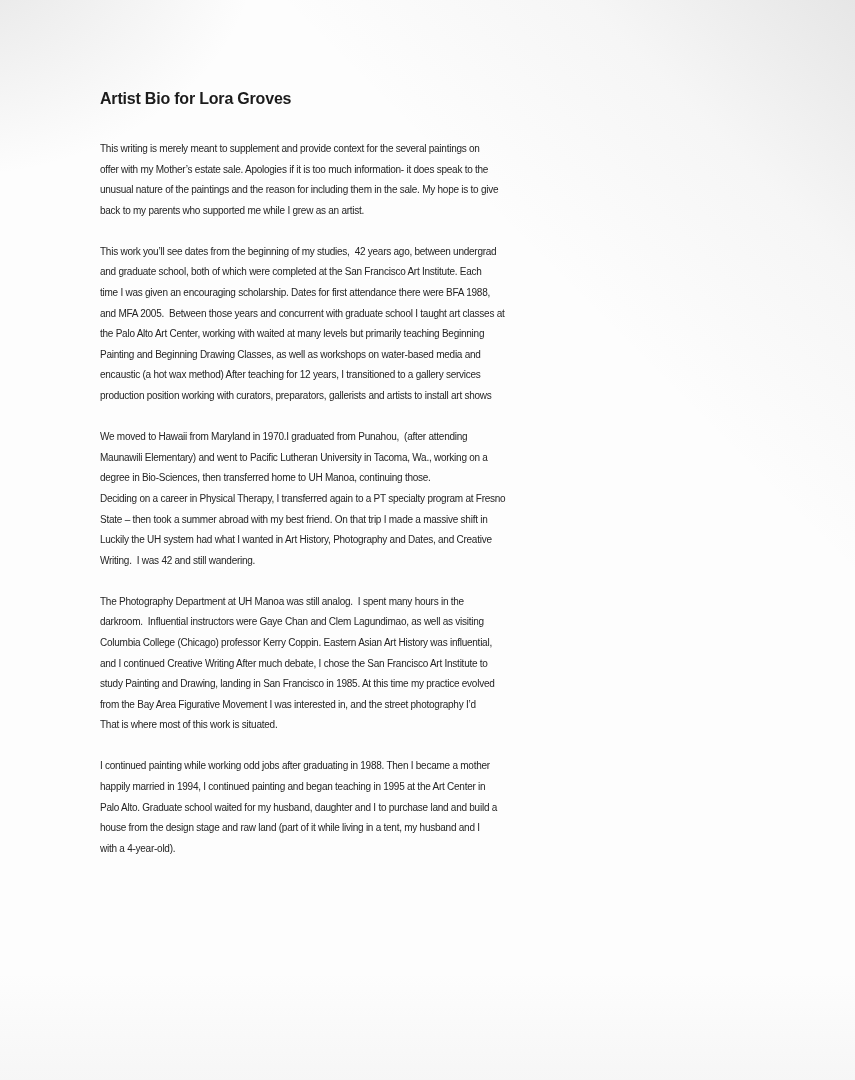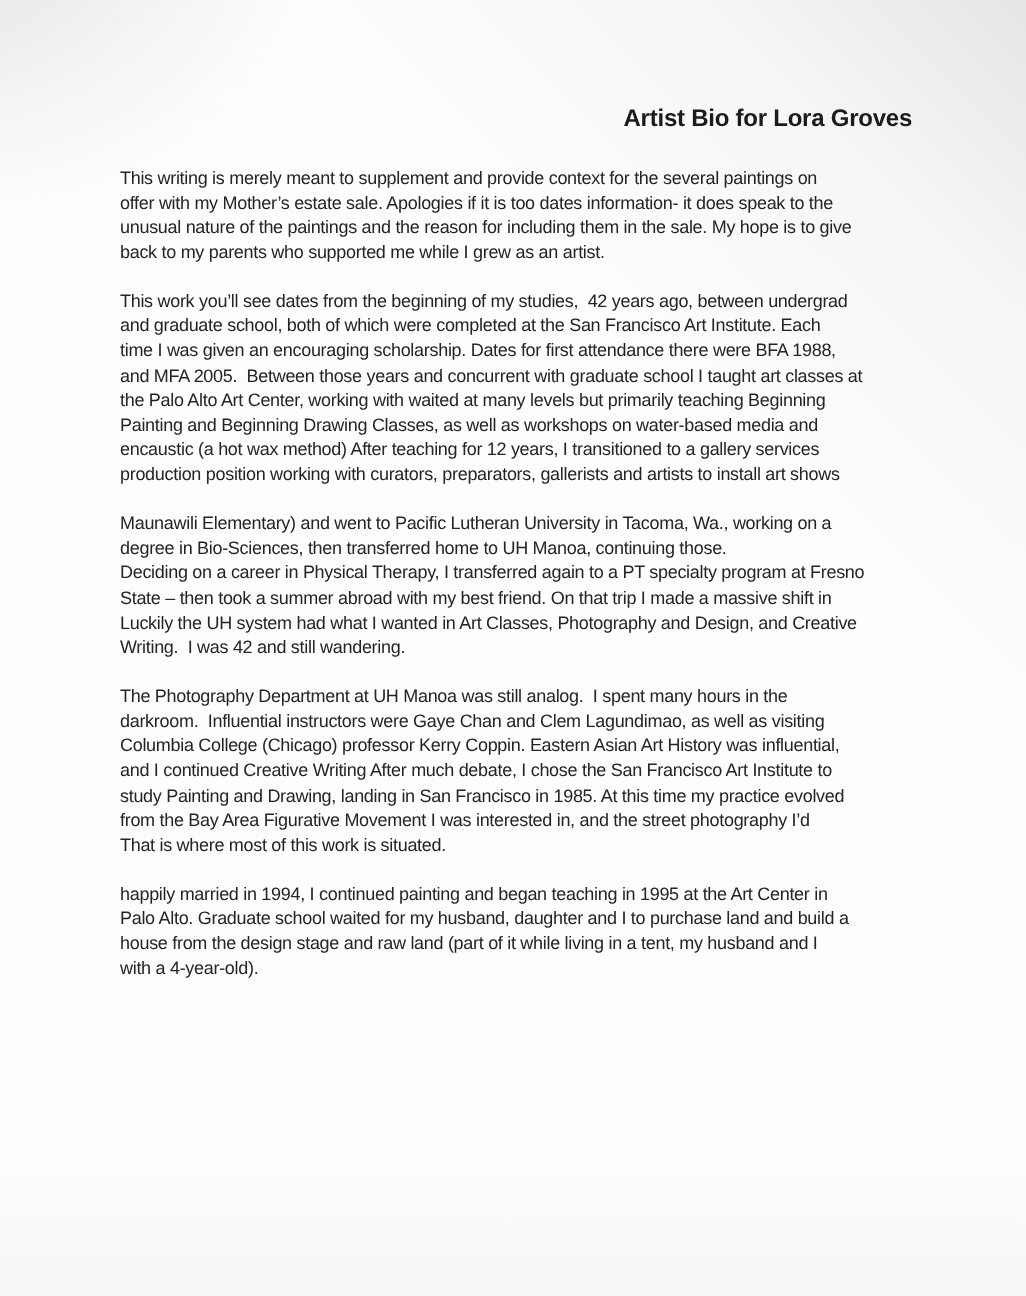--- a/index.html
+++ b/index.html
@@ -25,82 +25,83 @@
       #fdfdfd;
   }
   .content {
     position: absolute;
     left: 100px;
     top: 86px;
     width: 660px;
   }
   .doc-title {
     margin: 0 0 27px 0;
-    font-size: 20px;
+    font-size: 16px;
     font-weight: bold;
     color: #1b1b1b;
     letter-spacing: -0.2px;
     line-height: 26px;
-    text-align: right;
   }
   .para {
     margin: 0 0 20.5px 0;
   }
   .para:last-child {
     margin-bottom: 0;
   }
   .line {
-    font-size: 15px;
+    font-size: 10px;
     line-height: 20.6px;
     color: #242424;
     letter-spacing: -0.25px;
     white-space: pre; 
   }
 </style>
 </head>
 <body>
 
 <div class="page">
   <div class="content">
     <h1 class="doc-title">Artist Bio for Lora Groves</h1>
     <div id="paragraphs">
         <div class="para">
           <div class="line">This writing is merely meant to supplement and provide context for the several paintings on</div>
-          <div class="line">offer with my Mother’s estate sale. Apologies if it is too dates information- it does speak to the</div>
+          <div class="line">offer with my Mother’s estate sale. Apologies if it is too much information- it does speak to the</div>
           <div class="line">unusual nature of the paintings and the reason for including them in the sale. My hope is to give</div>
           <div class="line">back to my parents who supported me while I grew as an artist.</div>
         </div>
         <div class="para">
           <div class="line">This work you’ll see dates from the beginning of my studies,  42 years ago, between undergrad</div>
           <div class="line">and graduate school, both of which were completed at the San Francisco Art Institute. Each</div>
           <div class="line">time I was given an encouraging scholarship. Dates for first attendance there were BFA 1988,</div>
           <div class="line">and MFA 2005.  Between those years and concurrent with graduate school I taught art classes at</div>
           <div class="line">the Palo Alto Art Center, working with waited at many levels but primarily teaching Beginning</div>
           <div class="line">Painting and Beginning Drawing Classes, as well as workshops on water-based media and</div>
           <div class="line">encaustic (a hot wax method) After teaching for 12 years, I transitioned to a gallery services</div>
           <div class="line">production position working with curators, preparators, gallerists and artists to install art shows</div>
         </div>
         <div class="para">
+          <div class="line">We moved to Hawaii from Maryland in 1970.I graduated from Punahou,  (after attending</div>
           <div class="line">Maunawili Elementary) and went to Pacific Lutheran University in Tacoma, Wa., working on a</div>
           <div class="line">degree in Bio-Sciences, then transferred home to UH Manoa, continuing those.</div>
           <div class="line">Deciding on a career in Physical Therapy, I transferred again to a PT specialty program at Fresno</div>
           <div class="line">State – then took a summer abroad with my best friend. On that trip I made a massive shift in</div>
-          <div class="line">Luckily the UH system had what I wanted in Art Classes, Photography and Design, and Creative</div>
+          <div class="line">Luckily the UH system had what I wanted in Art History, Photography and Dates, and Creative</div>
           <div class="line">Writing.  I was 42 and still wandering.</div>
         </div>
         <div class="para">
           <div class="line">The Photography Department at UH Manoa was still analog.  I spent many hours in the</div>
           <div class="line">darkroom.  Influential instructors were Gaye Chan and Clem Lagundimao, as well as visiting</div>
           <div class="line">Columbia College (Chicago) professor Kerry Coppin. Eastern Asian Art History was influential,</div>
           <div class="line">and I continued Creative Writing After much debate, I chose the San Francisco Art Institute to</div>
           <div class="line">study Painting and Drawing, landing in San Francisco in 1985. At this time my practice evolved</div>
           <div class="line">from the Bay Area Figurative Movement I was interested in, and the street photography I’d</div>
           <div class="line">That is where most of this work is situated.</div>
         </div>
         <div class="para">
+          <div class="line">I continued painting while working odd jobs after graduating in 1988. Then I became a mother</div>
           <div class="line">happily married in 1994, I continued painting and began teaching in 1995 at the Art Center in</div>
           <div class="line">Palo Alto. Graduate school waited for my husband, daughter and I to purchase land and build a</div>
           <div class="line">house from the design stage and raw land (part of it while living in a tent, my husband and I</div>
           <div class="line">with a 4-year-old).</div>
         </div>
       </div>
   </div>
 </div>
 
 </body></html>

